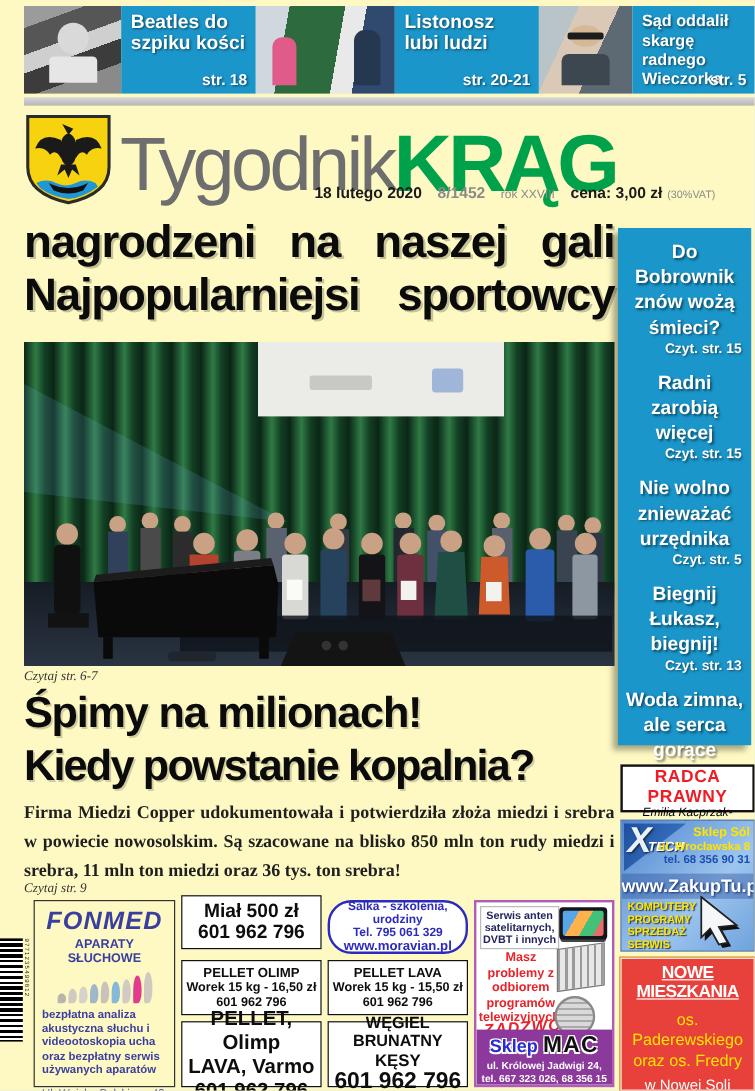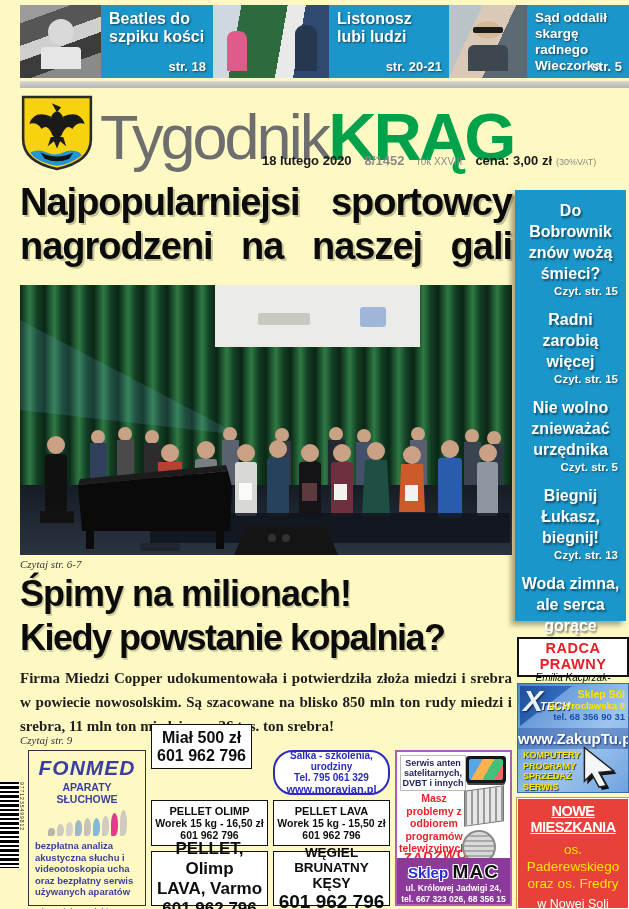--- a/index.html
+++ b/index.html
@@ -184,22 +184,22 @@
   </div>
   <div class="dateline">
     <span class="dl-b">18 lutego 2020</span>
     <span class="dl-g">8/1452</span>
     <span class="dl-s">rok XXVIII</span>
     <span class="dl-b">cena: 3,00 zł</span>
     <span class="dl-v">(30%VAT)</span>
   </div>
 
   <div class="h1">
+    <div>nagrodzeni na naszej gali</div>
     <div>Najpopularniejsi sportowcy</div>
-    <div>nagrodzeni na naszej gali</div>
   </div>
 
   <div class="sidebar">
     <div class="sb-item">
       <div class="sb-title">Do Bobrownik znów wożą śmieci?</div>
       <div class="sb-ref">Czyt. str. 15</div>
     </div>
     <div class="sb-item">
       <div class="sb-title">Radni zarobią więcej</div>
       <div class="sb-ref">Czyt. str. 15</div>
@@ -334,21 +334,21 @@
       <span class="aid" style="height:23px;background:#e23a8c;"></span>
       <span class="aid" style="height:26px;background:#cfc9c0;"></span>
     </div>
     <div class="fonmed-body">bezpłatna analiza akustyczna słuchu i videootoskopia ucha oraz bezpłatny serwis używanych aparatów</div>
     <div class="fonmed-addr">
       <div>Ul. Wojska Polskiego 43</div>
 
     </div>
   </div>
 
-  <div class="adbox" style="left:151px;top:724px;width:101px;height:45px;">
+  <div class="adbox" style="left:151px;top:746px;width:117px;height:45px;">
     <div style="font-size:16px;font-weight:bold;">Miał 500 zł</div>
     <div style="font-size:16px;font-weight:bold;">601 962 796</div>
   </div>
   <div class="adbox" style="left:151px;top:800px;width:117px;height:46px;">
     <div style="font-size:11px;font-weight:bold;">PELLET OLIMP</div>
     <div style="font-size:10.5px;font-weight:bold;">Worek 15 kg - 16,50 zł</div>
     <div style="font-size:10.5px;font-weight:bold;">601 962 796</div>
   </div>
   <div class="adbox" style="left:151px;top:851px;width:117px;height:55px;">
     <div style="font-size:17px;font-weight:bold;">PELLET, Olimp</div>

